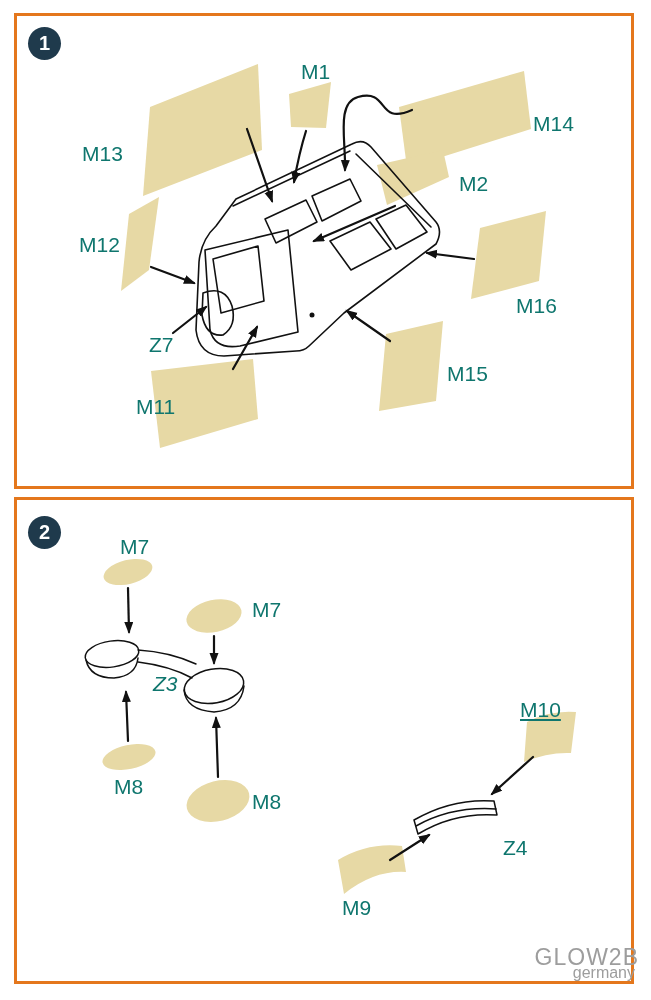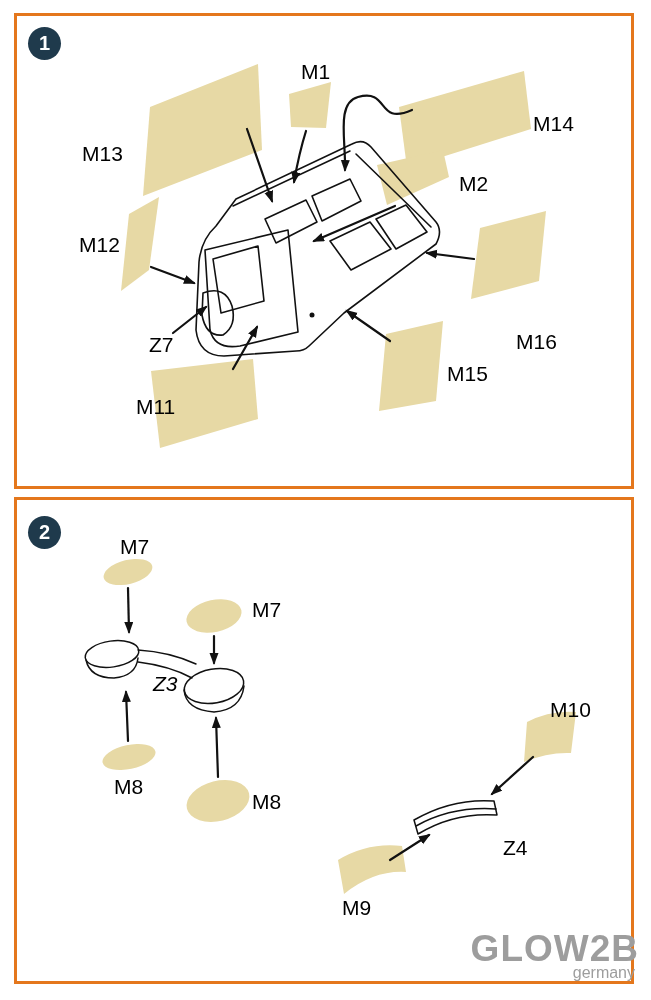--- a/index.html
+++ b/index.html
@@ -10,28 +10,28 @@
   .panel{position:absolute;border:3px solid #e4771c;background:#ffffff;box-sizing:border-box;}
   #panel1{left:14px;top:13px;width:620px;height:476px;}
   #panel2{left:14px;top:497px;width:620px;height:487px;}
   .badge{
     position:absolute;width:33px;height:33px;border-radius:50%;
     background:#1f3a4c;color:#ffffff;font-weight:bold;font-size:20px;
     display:flex;align-items:center;justify-content:center;z-index:5;
   }
   #art{position:absolute;left:0;top:0;z-index:2;}
   .lbl{
-    position:absolute;font-size:21px;color:#000000;z-index:4;white-space:nowrap;
+    position:absolute;font-size:21px;color:#0f766e;z-index:4;white-space:nowrap;
   }
   #watermark{
     position:absolute;right:12px;bottom:18px;text-align:right;z-index:4;
     color:#9d9d9d;line-height:1.05;
   }
   #watermark .wm-line1{font-size:21px;font-style:italic;display:block;}
-  #watermark .wm-brand{font-size:37px;font-weight:bold;letter-spacing:1px;display:block;}
+  #watermark .wm-brand{font-size:23px;font-weight:normal;letter-spacing:1px;display:block;}
   #watermark .wm-country{font-size:16px;display:block;margin-top:-4px;margin-right:4px;}
 </style>
 </head>
 <body>
 
 <div id="canvas">
 
   <div id="panel1" class="panel"></div>
   <div id="panel2" class="panel"></div>
 
@@ -116,32 +116,32 @@
       <path marker-end="url(#ah)" d="M218,777 L216,718"></path>
       <path marker-end="url(#ah)" d="M533,757 L492,794"></path>
       <path marker-end="url(#ah)" d="M390,860 L429,835"></path>
     </g>
   </svg>
 
   <span class="lbl" style="left:82px;top:142px;">M13</span>
   <span class="lbl" style="left:301px;top:60px;">M1</span>
   <span class="lbl" style="left:533px;top:112px;">M14</span>
   <span class="lbl" style="left:459px;top:172px;">M2</span>
-  <span class="lbl" style="left:516px;top:294px;margin-top:36px;">M16</span>
+  <span class="lbl" style="left:516px;top:294px;">M16</span>
   <span class="lbl" style="left:447px;top:362px;">M15</span>
   <span class="lbl" style="left:79px;top:233px;">M12</span>
   <span class="lbl" style="left:149px;top:333px;">Z7</span>
   <span class="lbl" style="left:136px;top:395px;">M11</span>
 
   <span class="lbl" style="left:120px;top:535px;">M7</span>
   <span class="lbl" style="left:252px;top:598px;">M7</span>
   <span class="lbl" style="left:153px;top:672px;font-style:italic;">Z3</span>
   <span class="lbl" style="left:114px;top:775px;">M8</span>
   <span class="lbl" style="left:252px;top:790px;">M8</span>
-  <span class="lbl" style="left:550px;top:698px;">M10</span>
+  <span class="lbl" style="left:520px;top:698px;text-decoration:underline;">M10</span>
   <span class="lbl" style="left:503px;top:836px;">Z4</span>
   <span class="lbl" style="left:342px;top:896px;">M9</span>
 
   <div id="watermark">
     <span class="wm-brand">GLOW2B</span>
     <span class="wm-country">germany</span>
   </div>
 
 </div>
 

